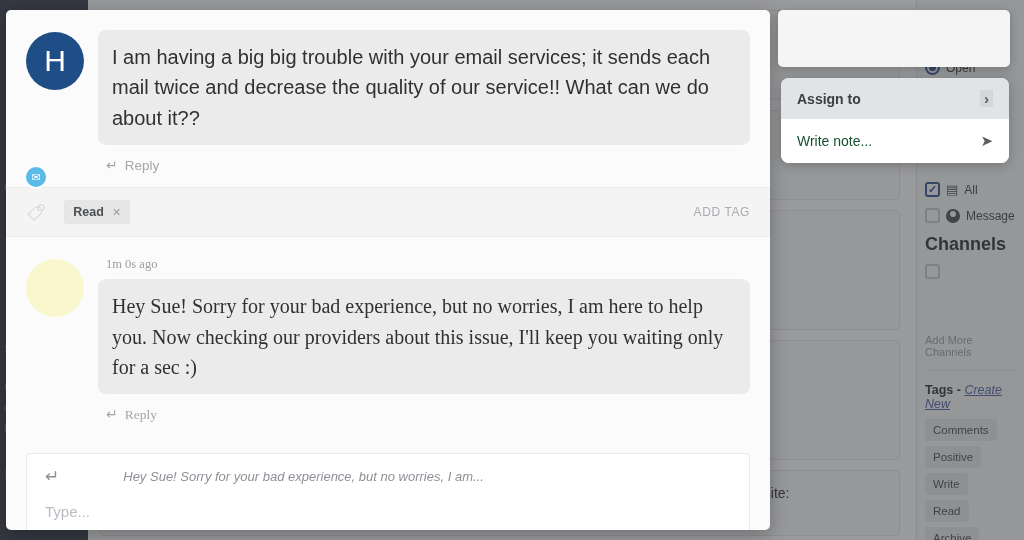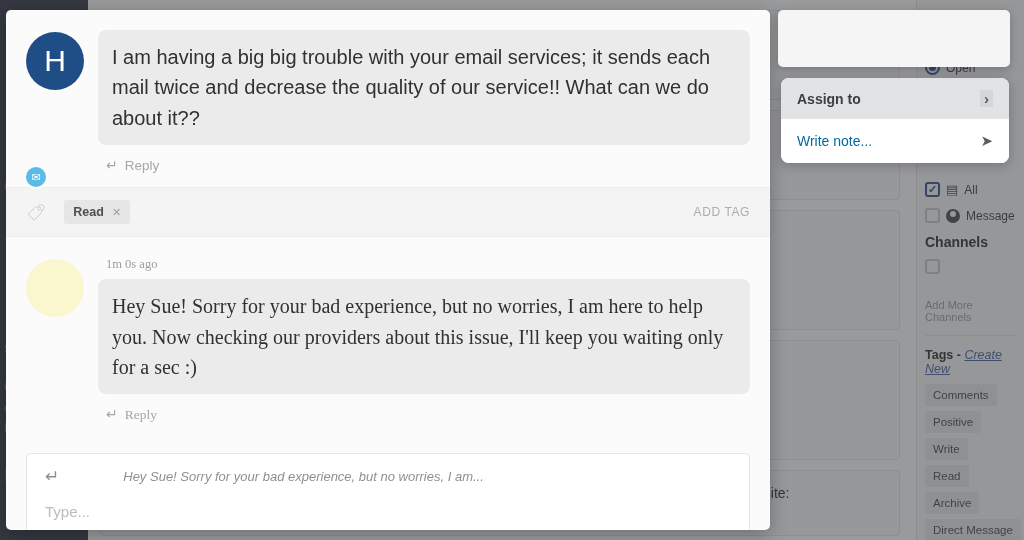--- a/index.html
+++ b/index.html
@@ -65,22 +65,22 @@
   }
   .ic-list { font-size: 13px; color: #4a4a4a; }
   .ic-person {
     width: 14px; height: 14px; border-radius: 50%; background: #4a4a4a;
     position: relative; flex: 0 0 14px;
   }
   .ic-person::after {
     content: ""; position: absolute; left: 4px; top: 2.5px;
     width: 6px; height: 6px; border-radius: 50%; background: #f7f8f9;
   }
-  .bg-head { font-weight: bold; font-size: 14px; color: #2b2b2b; margin: 6px 0 9px; }
-  .bg-sub { font-size: 11px; color: #9a9da2; margin-bottom: 12px; }
+  .bg-head { font-weight: bold; font-size: 18px; color: #2b2b2b; margin: 6px 0 9px; }
+  .bg-sub { font-size: 11px; color: #9a9da2; margin-bottom: 12px; margin-top: 30px; }
   .tags-title { font-weight: bold; font-size: 12.5px; color: #2b2b2b; margin: 12px 0 8px; }
   .tags-title a { color: #4a5fa5; font-style: italic; text-decoration: underline; font-weight: normal; }
   .tag-wrap { display: flex; flex-wrap: wrap; gap: 5px; }
   .tag-pill {
     background: #e9eaec; color: #45484d; border-radius: 3px;
     padding: 5px 8px; font-size: 11.5px; white-space: nowrap;
   }
   .bg-divider { height: 1px; background: #e2e4e7; margin: 8px 0 10px; }
 
   
@@ -203,21 +203,21 @@
   }
   .assign-chevron {
     margin-left: auto; background: #d5d6d9;
     color: #5a5d62; font-size: 15px;
     padding: 0 4px;
   }
   .note-row {
     display: flex; align-items: center;
     padding: 13px 16px; background: #fff;
   }
-  .note-ph { font-size: 14px; color: #0369a1; }
+  .note-ph { font-size: 14px; color: #14532d; }
   .send-ic { margin-left: auto; font-size: 15px; color: #5a5d62; transform: rotate(0deg); }
 </style>
 </head>
 <body>
 
 <div class="app-bg">
 
   <div class="bg-main"></div>
 
   <div class="bg-dark-rail">

